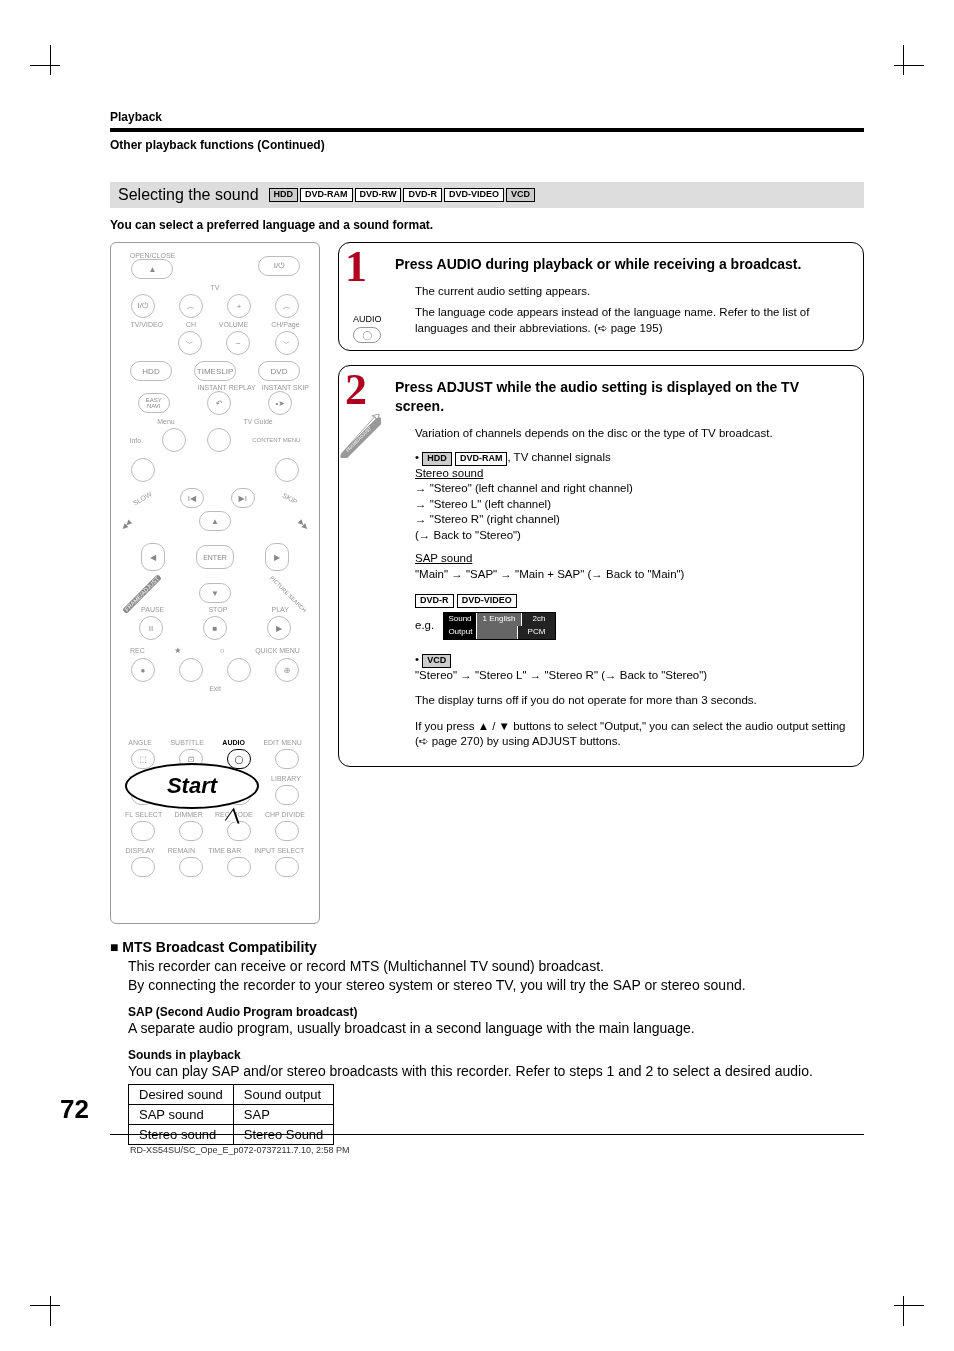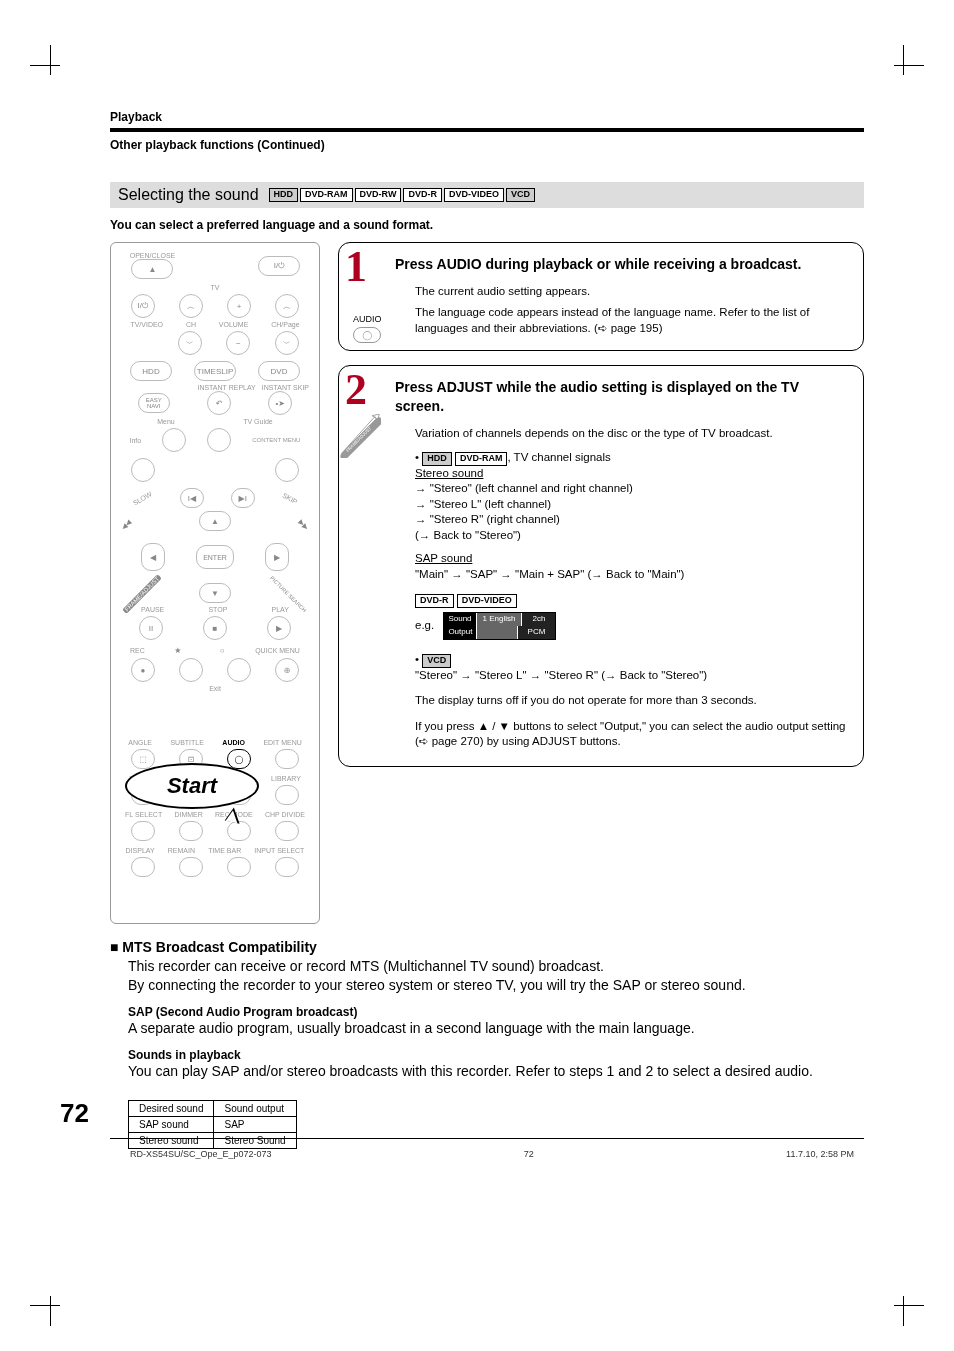--- a/index.html
+++ b/index.html
@@ -170,22 +170,22 @@
     color:#fff;
     margin-left:6px;
     vertical-align:middle;
   }
   .sound-example .lbl { background:#000; padding:1px 4px; }
   .sound-example .v1 { background:#666; padding:1px 6px; border-left:1px solid #fff;}
   .sound-example .v2 { background:#222; padding:1px 10px; border-left:1px solid #fff;}
 
   table.compat {
     border-collapse:collapse;
-    font-size:10px;
-    margin-top:20px;
+    font-size:13px;
+    margin-top:4px;
   }
   table.compat td, table.compat th {
     border:1px solid #000;
     padding:2px 10px;
     text-align:left;
     font-weight:normal;
   }
 
   .page-num {
     position:absolute;
@@ -193,21 +193,20 @@
     bottom:80px;
     font-size:26px;
     font-weight:bold;
   }
   .footer {
     position:absolute;
     bottom:50px;
     left:130px; right:100px;
     font-size:9px;
     display:flex;
-    justify-content:space-between;
     color:#333;
   }
   .footer-rule {
     position:absolute;
     left:110px; right:90px;
     bottom:70px;
     border-top:1px solid #000;
   }
 
   .frame-adjust {

